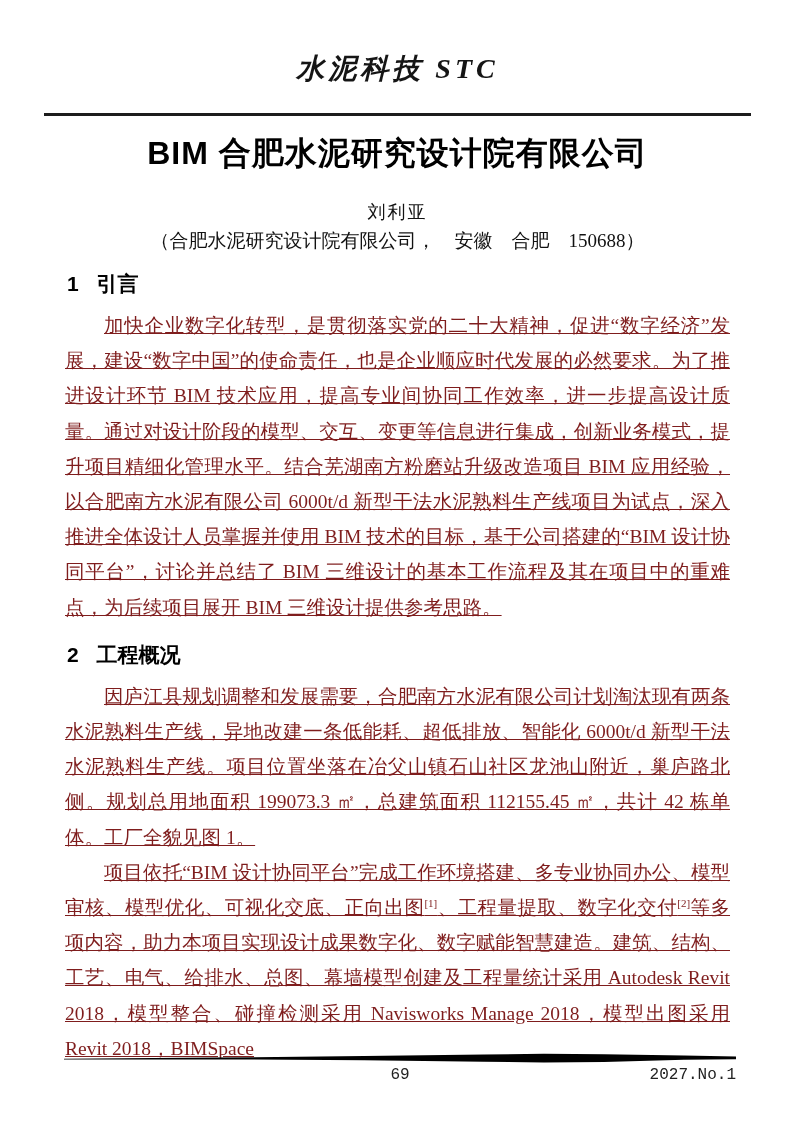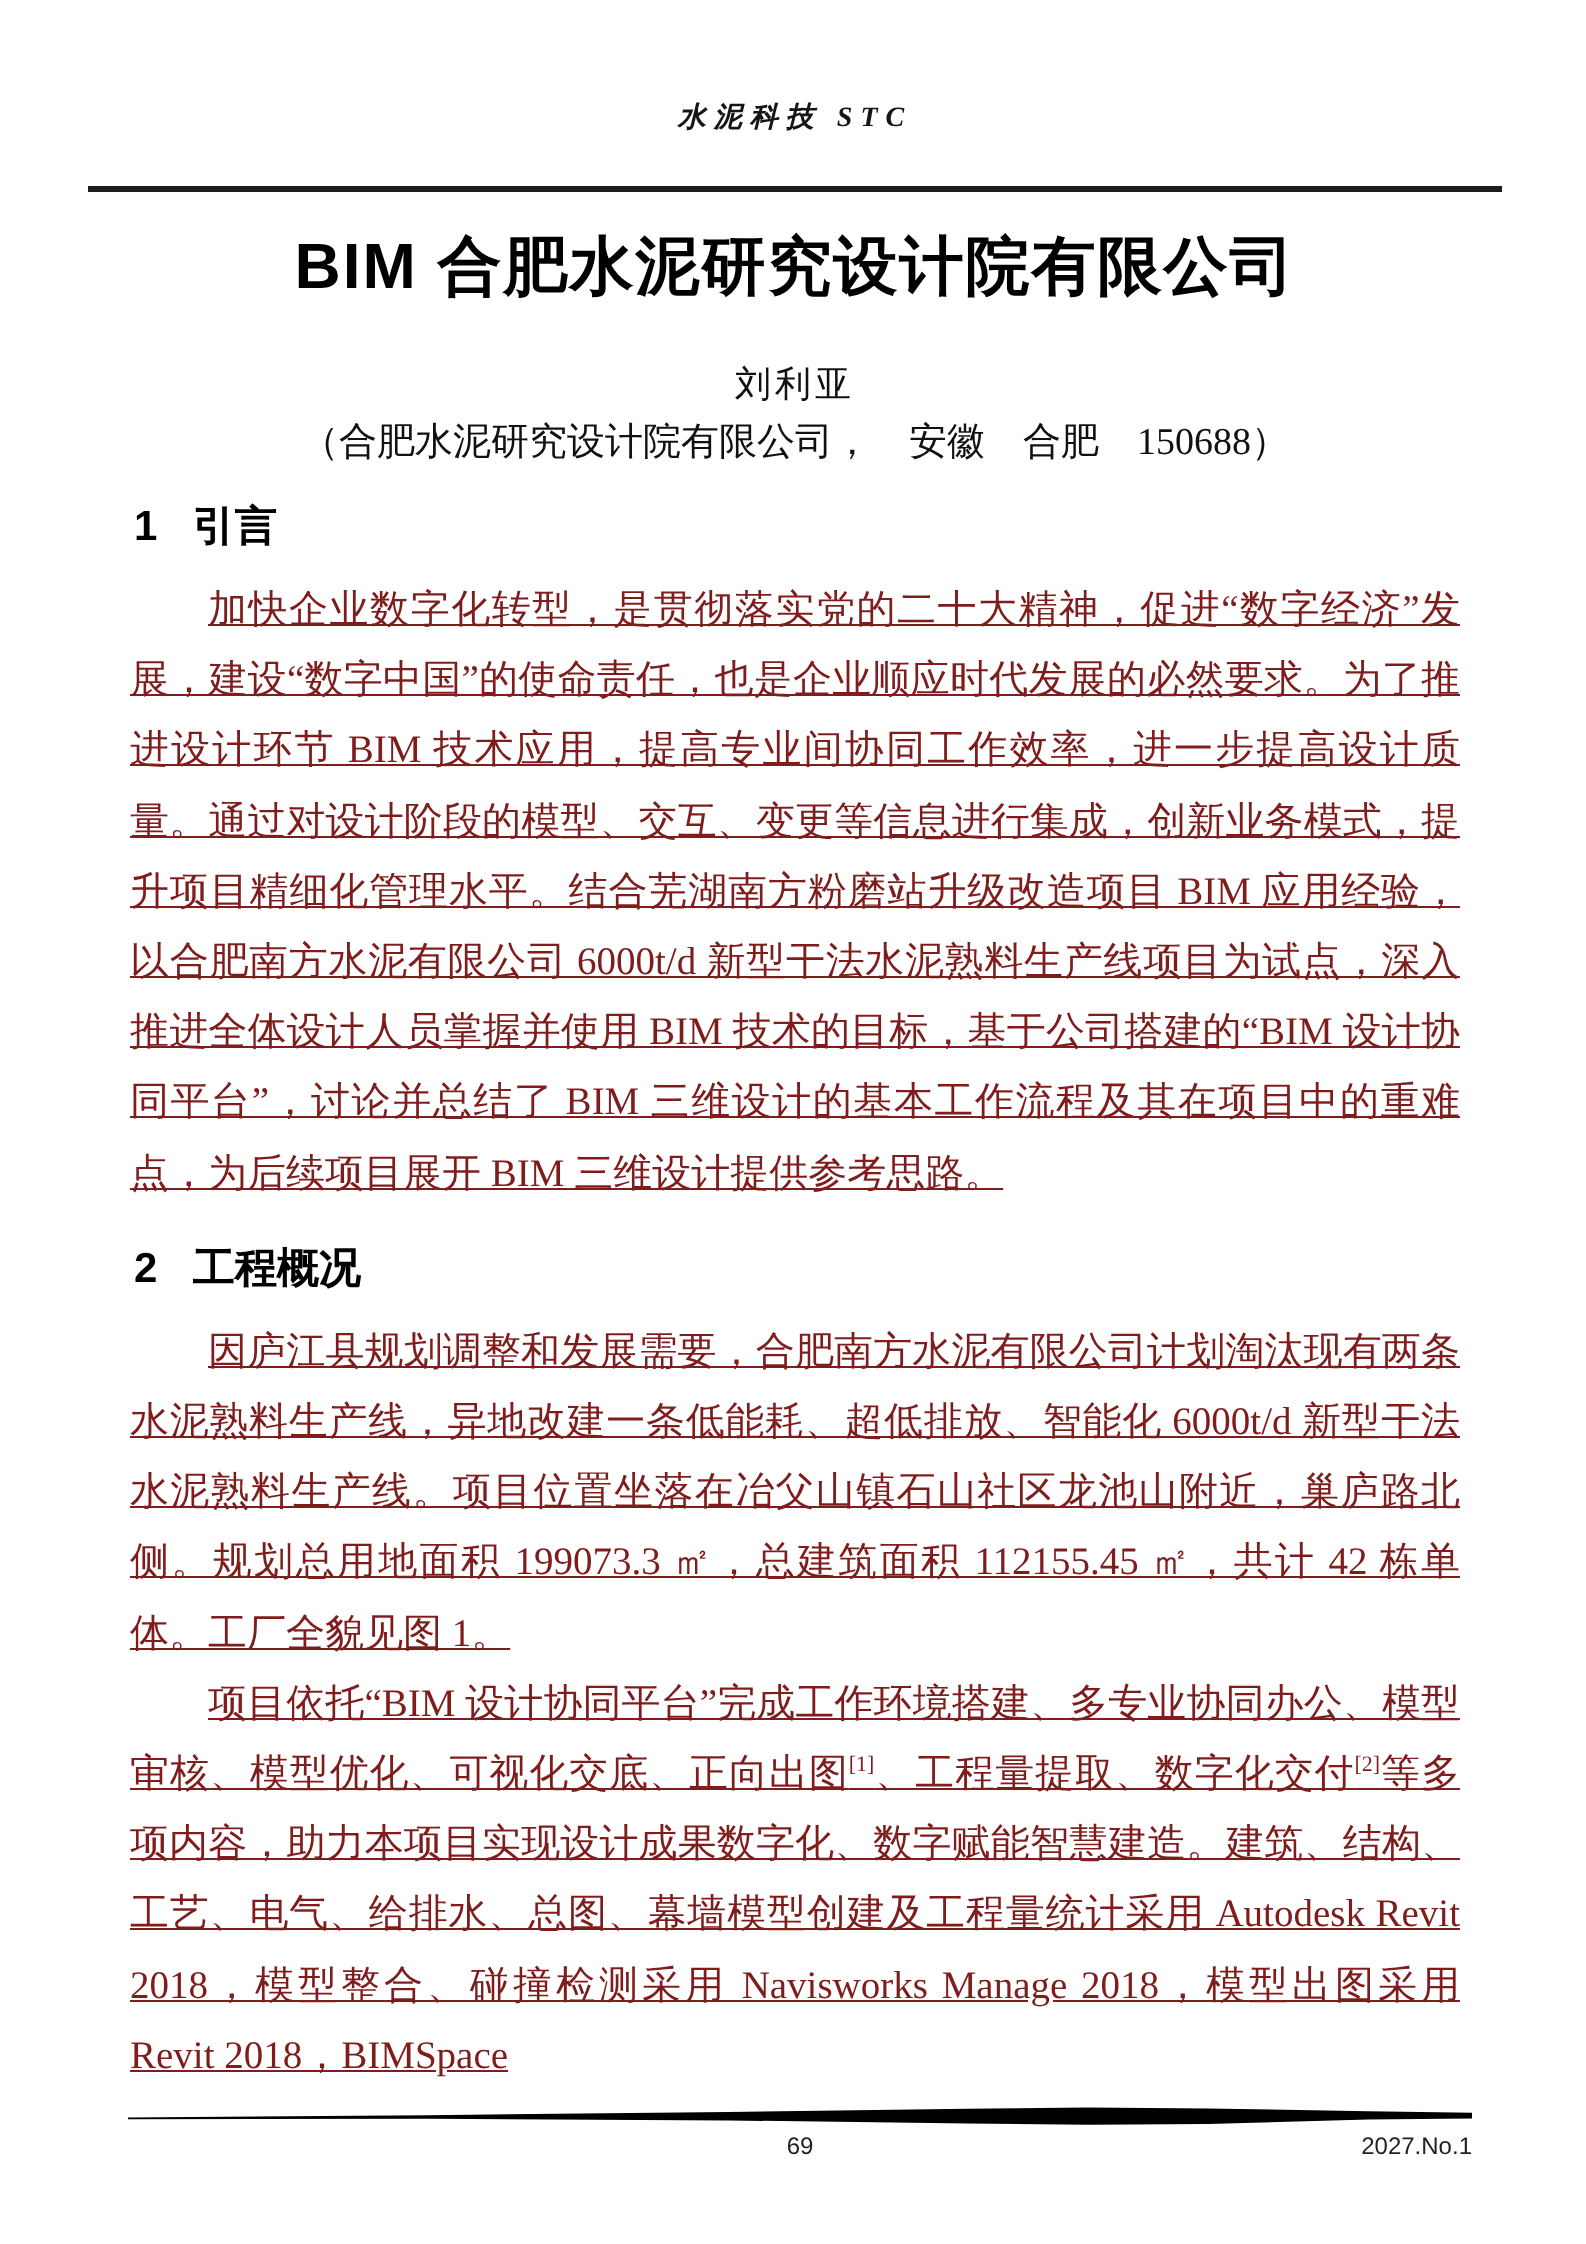--- a/index.html
+++ b/index.html
@@ -13,21 +13,21 @@
     color:#111;
     font-family:"Liberation Serif","DejaVu Serif",serif;
   }
   
   .journal-header{
     margin-top:50px;
     text-align:center;
     font-family:"Liberation Serif","DejaVu Serif",serif;
     font-style:italic;
     font-weight:600;
-    font-size:14px;
+    font-size:28px;
     letter-spacing:4px;
     color:#151515;
   }
   .header-rule{
     height:3px;
     background:#1c1c1c;
     margin:25px -21px 0 -21px; 
   }
   
   .article-title{
@@ -79,22 +79,22 @@
   .footer{
     position:absolute;
     left:64px;
     bottom:40px;
     width:672px;
   }
   .footer-divider{display:block;width:672px;height:12px;}
   .footer-text-row{
     position:relative;
     margin-top:1px;
-    font-family:Liberation Sans, sans-serif;
-    font-size:12px;
+    font-family:Liberation Mono, monospace;
+    font-size:16px;
     color:#222;
     height:16px;
   }
   .page-number{
     position:absolute;
     left:0;right:0;
     text-align:center;
   }
   .issue-number{
     position:absolute;

